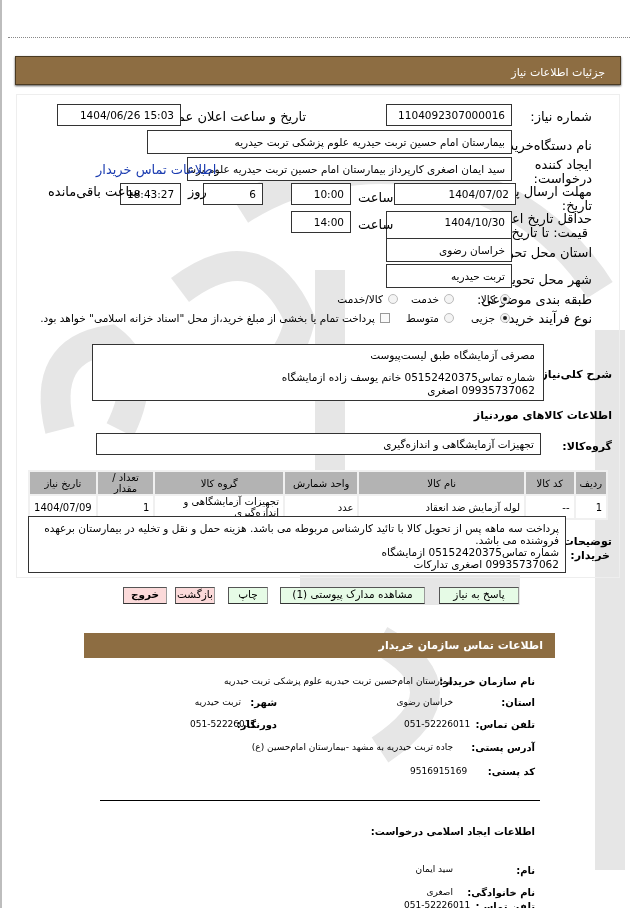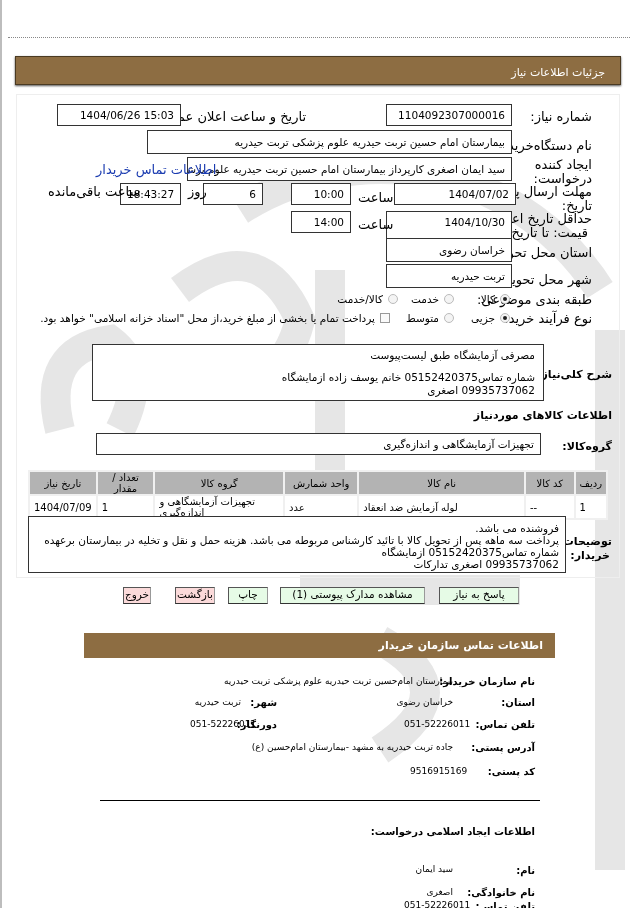--- a/index.html
+++ b/index.html
@@ -34,21 +34,21 @@
 
   .radio { display: inline-block; width: 10px; height: 10px; border-radius: 50%; border: 1px solid #bbb; background: #f4f4f4; vertical-align: middle; position: relative; }
   .radio.on::after { content: ""; position: absolute; left: 2px; top: 2px; width: 4px; height: 4px; border-radius: 50%; background: #222; }
   .check { display: inline-block; width: 10px; height: 10px; border: 1px solid #999; background: #fafafa; vertical-align: middle; }
   .opt { position: absolute; z-index: 3; font-size: 10.5px; white-space: nowrap; display: flex; align-items: center; gap: 5px; }
 
   .bold { font-weight: bold; }
 
   table.items { position: absolute; left: 28px; top: 470px; width: 580px; border-collapse: separate; border-spacing: 2px; z-index: 3; background: #f0f0f0; font-size: 10px; }
   table.items th { background: #b3b3b3; font-weight: normal; height: 19px; padding: 0 4px; text-align: center; }
-  table.items td { background: #fff; height: 19px; text-align: left; padding: 0 4px; }
+  table.items td { background: #fff; height: 19px; text-align: right; padding: 0 4px; }
 
   .btn {
     position: absolute; z-index: 3; height: 17px; font-size: 10.5px; line-height: 13px;
     text-align: center; border: 1px solid #555; border-right-color: #999; border-bottom-color: #333;
   }
   .btn.green { background: #e6fbe6; }
   .btn.pink { background: #fbdada; }
 
   .contact-bar {
     position: absolute; left: 84px; top: 633px; width: 471px; height: 25px;
@@ -176,31 +176,31 @@
       <td>تجهیزات آزمایشگاهی و اندازه‌گیری</td>
       <td>1</td>
       <td>1404/07/09</td>
     </tr>
   </tbody>
 </table>
 
 <div class="lbl bold" style="right:22px;top:535px;font-size:11px;">توضیحات</div>
 <div class="lbl bold" style="right:24px;top:549px;font-size:11px;">خریدار:</div>
 <div class="abs" style="left:28px;top:516px;width:538px;height:57px;border:1px solid #333;background:#fff;padding:5px 6px 0 6px;font-size:10.5px;line-height:12px;">
+  <div>پرداخت سه ماهه پس از تحویل کالا با تائید کارشناس مربوطه می باشد. هزینه حمل و نقل و تخلیه در بیمارستان برعهده</div>
   <div>فروشنده می باشد.</div>
-  <div>پرداخت سه ماهه پس از تحویل کالا با تائید کارشناس مربوطه می باشد. هزینه حمل و نقل و تخلیه در بیمارستان برعهده</div>
   <div>شماره تماس05152420375 ازمایشگاه</div>
   <div>09935737062 اصغری تدارکات</div>
 </div>
 
 <div class="btn green" style="left:439px;top:587px;width:80px;">پاسخ به نیاز</div>
 <div class="btn green" style="left:280px;top:587px;width:145px;">مشاهده مدارک پیوستی (1)</div>
 <div class="btn green" style="left:228px;top:587px;width:40px;">چاپ</div>
 <div class="btn pink" style="left:175px;top:587px;width:40px;">بازگشت</div>
-<div class="btn pink" style="left:123px;top:587px;width:28px;">خروج</div>
+<div class="btn pink" style="left:123px;top:587px;width:44px;font-weight:bold;">خروج</div>
 
 <div class="contact-bar">
   <span>اطلاعات تماس سازمان خریدار</span>
 </div>
 
 <div class="c-lbl" style="right:99px;top:676px;">نام سازمان خریدار:</div>
 <div class="c-val" style="right:181px;top:676px;">بیمارستان امام‌حسین تربت حیدریه   علوم پزشکی تربت حیدریه</div>
 
 <div class="c-lbl" style="right:99px;top:697px;">استان:</div>
 <div class="c-val" style="right:181px;top:697px;">خراسان رضوی</div>

